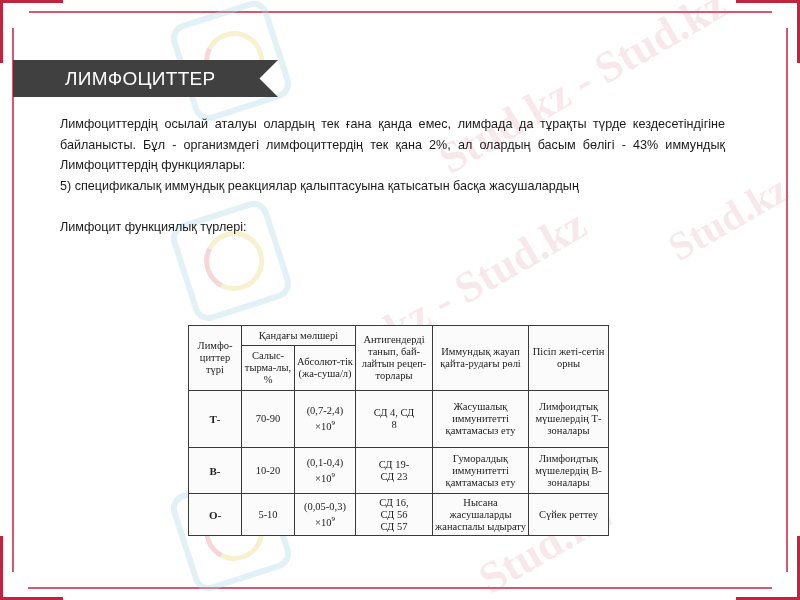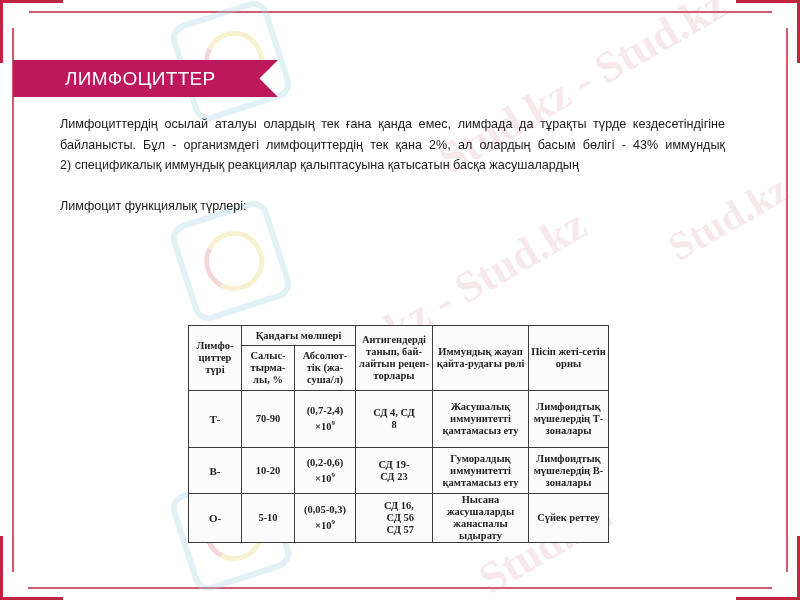--- a/index.html
+++ b/index.html
@@ -37,21 +37,21 @@
       position: absolute; left: 18px; top: 16px;
       width: 50px; height: 50px;
       border-radius: 50%;
       border: 5px solid rgba(235, 215, 120, 0.35);
       border-left-color: rgba(225, 120, 130, 0.3);
     }
 
     .banner {
       position: absolute; left: 13px; top: 60px;
       width: 265px; height: 37px;
-      background: #be185d;
+      background: #404040;
       clip-path: polygon(0 0, 100% 0, 93% 50%, 100% 100%, 0 100%);
       z-index: 2;
     }
     .banner-title {
       position: absolute; left: 52px; top: 8px;
       color: #ffffff; font-size: 19px; letter-spacing: 0.3px;
     }
 
     .content {
       position: absolute; left: 60px; top: 114px; width: 665px;
@@ -67,21 +67,21 @@
       border-collapse: collapse;
       font-family: "Liberation Serif", serif;
       font-size: 10.5px; line-height: 12px;
       color: #222;
       z-index: 2;
       background: #fbfbfb;
     }
     .scan-table td, .scan-table th {
       border: 1.3px solid #3a3a3a;
       text-align: center; vertical-align: middle;
-      font-weight: bold; padding: 0 2px;
+      font-weight: normal; padding: 0 2px;
     }
     .scan-table .bold { font-weight: bold; font-size: 11px; }
     .scan-table sup { font-size: 7px; }
   </style>
 </head>
 <body>
 
 <div class="frame" style="left:0;top:0;width:63px;height:3px;"></div>
 <div class="frame" style="left:0;top:0;width:3px;height:63px;"></div>
 <div class="frame thin" style="left:29px;top:11px;width:743px;height:2px;"></div>
@@ -104,21 +104,22 @@
 <div class="watermark" style="left:470px;top:560px;font-size:44px;">Stud.kz</div>
 <div class="watermark" style="left:660px;top:230px;font-size:40px;">Stud.kz</div>
 
 <div class="banner">
   <div class="banner-title">ЛИМФОЦИТТЕР</div>
 </div>
 
 <div class="content">
   <p class="justify">Лимфоциттердің осылай аталуы олардың тек ғана қанда емес, лимфада да тұрақты түрде кездесетіндігіне</p>
   <p class="justify">байланысты. Бұл - организмдегі лимфоциттердің тек қана 2%, ал олардың басым бөлігі - 43% иммундық</p>
-  <p>2) спецификалық иммундық реакциялар қалыптасуына қатысатын басқа жасушалардың</p>
+  <p>Лимфоциттердің функциялары:</p>
+  <p>5) спецификалық иммундық реакциялар қалыптасуына қатысатын басқа жасушалардың</p>
   <div class="gap"></div>
   <p>Лимфоцит функциялық түрлері:</p>
 </div>
 
 <table class="scan-table">
   <colgroup>
     <col style="width:53px">
       <col style="width:53px">
       <col style="width:61px">
     <col style="width:77px">
@@ -147,33 +148,33 @@
     </td>
     <td style="padding:0 14px;">СД 4, СД 8</td>
     <td>Жасушалық иммунитетті қамтамасыз ету</td>
     <td>Лимфоидтық мүшелердің Т-зоналары</td>
   </tr>
 
   <tr style="height:46px">
     <td class="bold">В-</td>
     <td>10-20</td>
     <td>
-      <span>(0,2-0,6)</span><br>
+      <span>(0,1-0,4)</span><br>
       <span>×10</span><sup>9</sup>
     </td>
     <td style="padding:0 18px;">СД 19- СД 23</td>
     <td>Гуморалдық иммунитетті қамтамасыз ету</td>
     <td>Лимфоидтық мүшелердің В-зоналары</td>
   </tr>
 
   <tr style="height:42px">
     <td class="bold">О-</td>
     <td>5-10</td>
     <td>
       <span>(0,05-0,3)</span><br>
       <span>×10</span><sup>9</sup>
     </td>
-    <td style="padding:0 18px;text-align:right;">СД 16, СД 56 СД 57</td>
+    <td style="padding:0 18px;">СД 16, СД 56 СД 57</td>
     <td>Нысана жасушаларды жанаспалы ыдырату</td>
     <td>Сүйек реттеу</td>
   </tr>
 </tbody>
   </table>
 
 </body></html>

